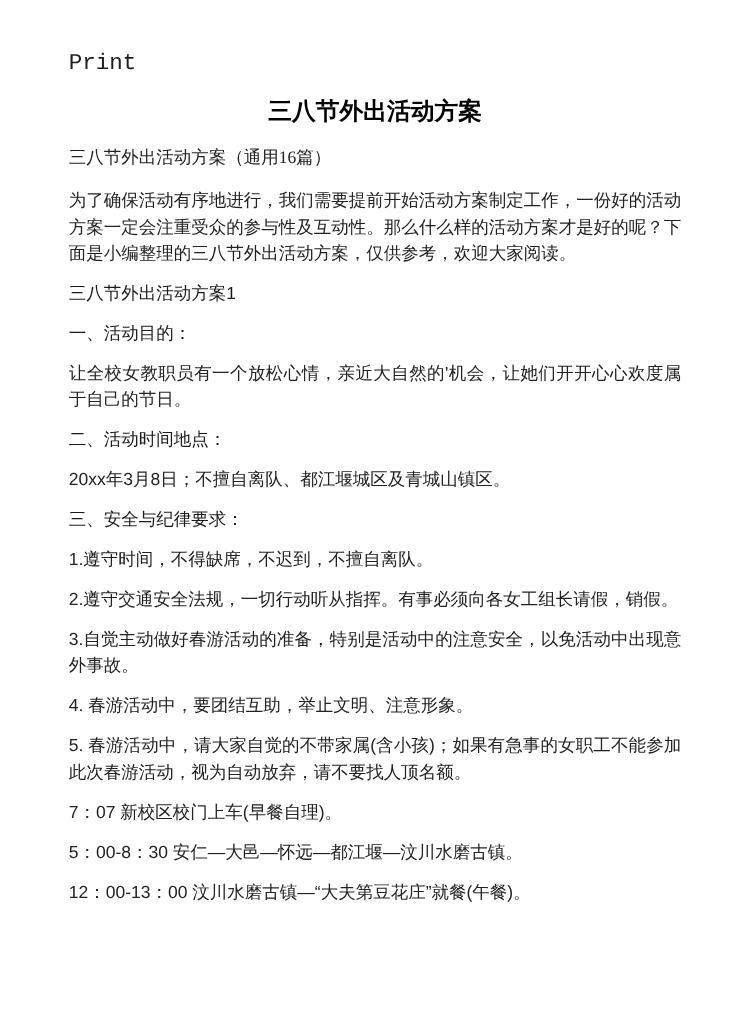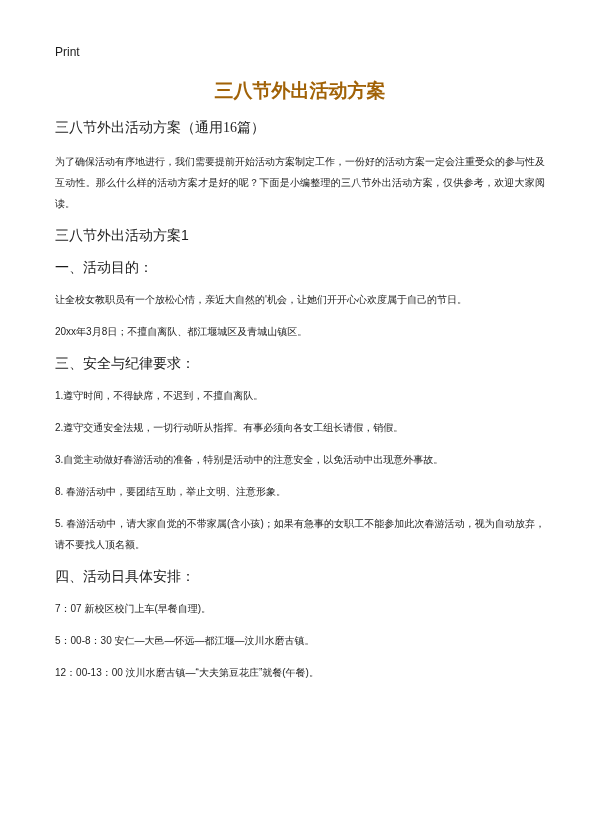--- a/index.html
+++ b/index.html
@@ -12,45 +12,45 @@
     width: 600px;
     height: 828px;
     background: #ffffff;
     color: #222222;
     font-family: "Liberation Sans", sans-serif;
     box-sizing: border-box;
     padding: 42px 55px 0 55px;
     overflow: hidden;
   }
   .print-link {
-    font-family: Liberation Sans, sans-serif;
-    font-size: 12px;
+    font-family: Liberation Mono, monospace;
+    font-size: 18px;
     line-height: 16px;
     color: #1c1c1c;
     margin-bottom: 18px;
     cursor: pointer;
     display: inline-block;
   }
   .doc-title {
     font-size: 19px;
     font-weight: bold;
     line-height: 26px;
     text-align: center;
-    color: #a16207;
+    color: #000000;
     margin: 0 0 13px 0;
   }
   .subtitle {
     font-size: 14px;
     line-height: 21px;
     margin: 0 0 13px 0;
     color: #222222;
     font-family: Liberation Serif, serif;
   }
   .paragraph {
-    font-size: 10px;
+    font-size: 14px;
     line-height: 21px;
     margin: 0 0 11px 0;
     text-align: justify;
     color: #222222;
   }
   .heading {
     font-size: 14px;
     line-height: 21px;
     font-weight: normal;
     margin: 0 0 11px 0;
@@ -66,25 +66,25 @@
   <h1 class="doc-title">三八节外出活动方案</h1>
 
   <div class="subtitle">三八节外出活动方案（通用16篇）</div>
 
   <div class="paragraph">为了确保活动有序地进行，我们需要提前开始活动方案制定工作，一份好的活动方案一定会注重受众的参与性及互动性。那么什么样的活动方案才是好的呢？下面是小编整理的三八节外出活动方案，仅供参考，欢迎大家阅读。</div>
 
   <div id="content">
       <div class="heading">三八节外出活动方案1</div>
       <div class="heading">一、活动目的：</div>
       <div class="paragraph">让全校女教职员有一个放松心情，亲近大自然的'机会，让她们开开心心欢度属于自己的节日。</div>
+      <div class="heading">二、活动时间地点：</div>
       <div class="paragraph">20xx年3月8日；不擅自离队、都江堰城区及青城山镇区。</div>
       <div class="heading">三、安全与纪律要求：</div>
       <div class="paragraph">1.遵守时间，不得缺席，不迟到，不擅自离队。</div>
       <div class="paragraph">2.遵守交通安全法规，一切行动听从指挥。有事必须向各女工组长请假，销假。</div>
       <div class="paragraph">3.自觉主动做好春游活动的准备，特别是活动中的注意安全，以免活动中出现意外事故。</div>
-      <div class="paragraph">8. 春游活动中，要团结互助，举止文明、注意形象。</div>
+      <div class="paragraph">4. 春游活动中，要团结互助，举止文明、注意形象。</div>
       <div class="paragraph">5. 春游活动中，请大家自觉的不带家属(含小孩)；如果有急事的女职工不能参加此次春游活动，视为自动放弃，请不要找人顶名额。</div>
-      <div class="heading">四、活动日具体安排：</div>
       <div class="paragraph">7：07 新校区校门上车(早餐自理)。</div>
       <div class="paragraph">5：00-8：30 安仁—大邑—怀远—都江堰—汶川水磨古镇。</div>
       <div class="paragraph">12：00-13：00 汶川水磨古镇—“大夫第豆花庄”就餐(午餐)。</div>
     </div>
 </div>
 
 </body></html>

